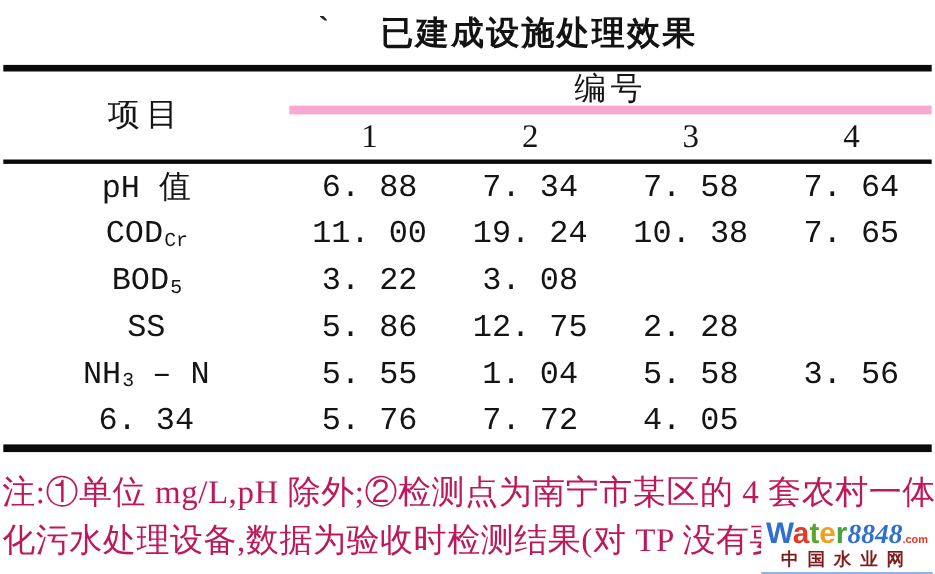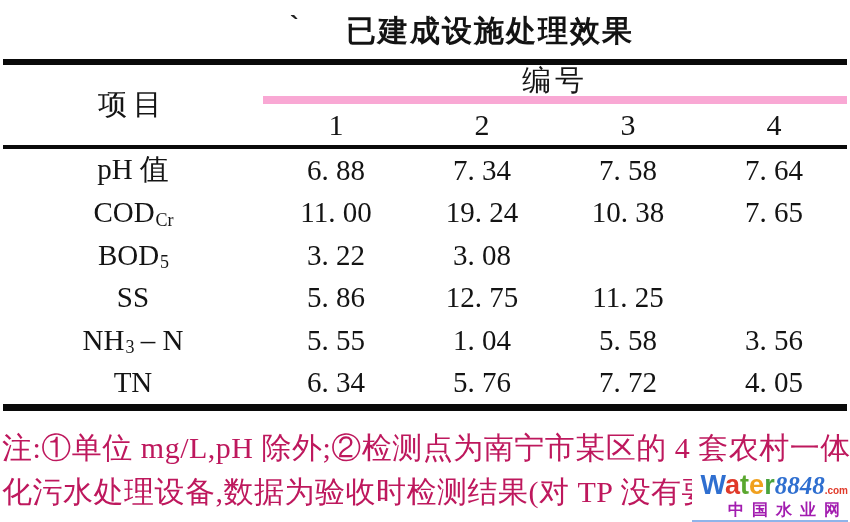--- a/index.html
+++ b/index.html
@@ -71,20 +71,21 @@
     grid-template-columns: 260px 1fr 1fr 1fr 1fr;
     height: 42.5px;
   }
   .td {
     display: flex;
     align-items: center;
     justify-content: center;
     font-size: 29px;
     color: #141414;
     white-space: pre;
+    font-family: Liberation Mono, monospace;
   }
   .td sub.lbl-sub {
     font-size: 18px;
     line-height: 0;
     position: relative;
     top: 7px;
     left: 1px;
   }
 
   
@@ -97,21 +98,21 @@
     letter-spacing: 0.5px;
   }
   .note-wrap { margin-top: 15px; }
 
   
   .watermark {
     position: absolute;
     right: 2px;
     bottom: 0px;
     width: 156px;
-    text-align: right;
+    text-align: center;
     background: #ffffff;
     line-height: 1;
   }
   .wm-line1 {
     font-family: "Liberation Sans", "DejaVu Sans", sans-serif;
     font-weight: 700;
     font-size: 27px;
     letter-spacing: 0px;
     white-space: nowrap;
   }
@@ -178,46 +179,45 @@
   </div>
         <div class="tr">
     <div class="td label"><span class="lbl-main">BOD</span><sub class="lbl-sub">5</sub><span class="lbl-suffix"></span></div>
     <div class="td val">3. 22</div>
     <div class="td val">3. 08</div>
   </div>
         <div class="tr">
     <div class="td label"><span class="lbl-main">SS</span><sub class="lbl-sub"></sub><span class="lbl-suffix"></span></div>
     <div class="td val">5. 86</div>
     <div class="td val">12. 75</div>
-    <div class="td val">11. 25</div>
+    <div class="td val">2. 28</div>
   </div>
         <div class="tr">
     <div class="td label"><span class="lbl-main">NH</span><sub class="lbl-sub">3</sub><span class="lbl-suffix"> – N</span></div>
     <div class="td val">5. 55</div>
     <div class="td val">1. 04</div>
     <div class="td val">5. 58</div>
     <div class="td val">3. 56</div>
   </div>
         <div class="tr">
-    <div class="td label"><span class="lbl-main">TN</span><sub class="lbl-sub"></sub><span class="lbl-suffix"></span></div>
     <div class="td val">6. 34</div>
     <div class="td val">5. 76</div>
     <div class="td val">7. 72</div>
     <div class="td val">4. 05</div>
   </div>
       </div>
 
     <div class="rule rule-bottom"></div>
   </div>
 
   <div class="note-wrap">
     <p class="note">注:①单位 mg/L,pH 除外;②检测点为南宁市某区的 4 套农村一体</p>
     <p class="note">化污水处理设备,数据为验收时检测结果(对 TP 没有要求)</p>
   </div>
 
   <div class="watermark">
     <div class="wm-line1">
       <span class="wm-letters"><span style="color: rgb(47, 111, 208);">W</span><span style="color: rgb(224, 58, 42);">a</span><span style="color: rgb(90, 167, 46);">t</span><span style="color: rgb(240, 160, 30);">e</span><span style="color: rgb(73, 163, 60);">r</span></span><span class="wm-num" style="color: rgb(47, 111, 208);">8848</span><span class="wm-tld" style="color: rgb(224, 58, 42);">.com</span>
     </div>
-    <div class="wm-line2" style="color: #a21caf;">中国水业网</div>
+    <div class="wm-line2" style="color: #7f1d1d;">中国水业网</div>
   </div>
 
 </div>
 
 </body></html>

